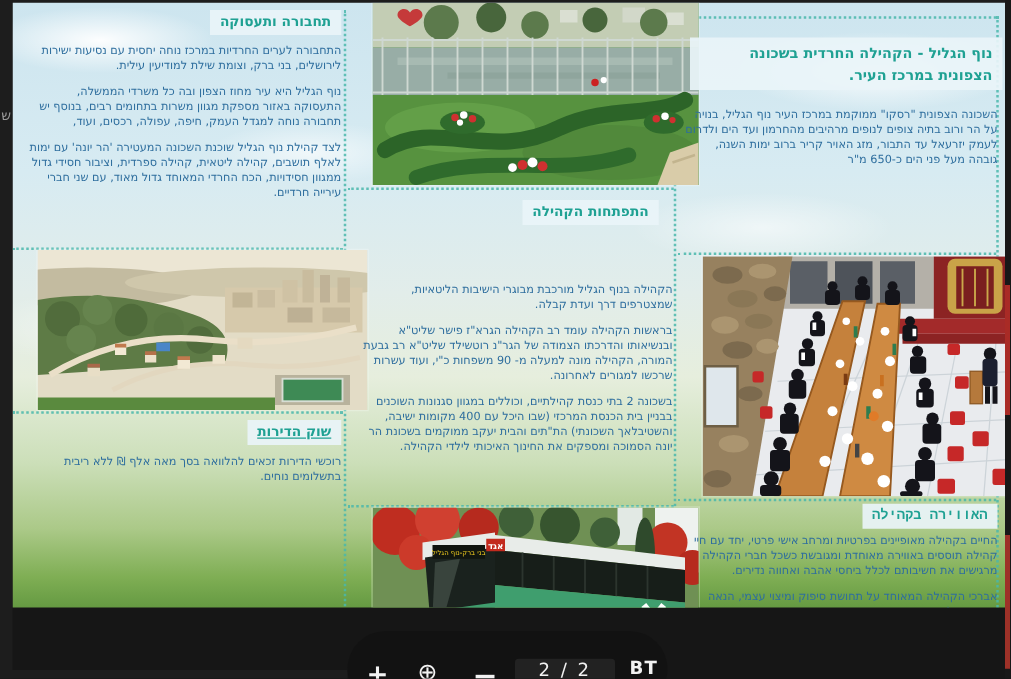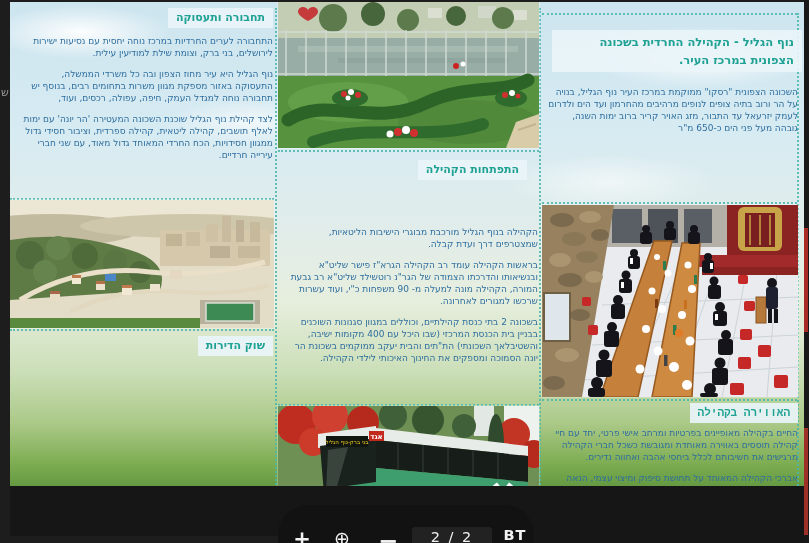--- a/index.html
+++ b/index.html
@@ -17,21 +17,21 @@
       radial-gradient(ellipse 140px 40px at 720px 330px, rgba(255,255,255,.5), rgba(255,255,255,0) 70%),
       linear-gradient(180deg,#cde5ef 0%,#d7ebf2 28%,#e2edea 48%,#e6eedd 62%,#ccdfb9 76%,#abc988 87%,#7fae54 95%,#659a42 100%);}
   .dot-h{position:absolute;border-top:2px dotted #4ab8ac;opacity:.85;}
   .dot-v{position:absolute;border-left:2px dotted #4ab8ac;opacity:.85;}
   .sec-title{position:absolute;direction:rtl;background:rgba(233,244,248,.92);
     color:#1fa193;font-weight:bold;font-size:11px;line-height:14px;padding:3px 8px;white-space:nowrap;}
   .sec-title.wrap{white-space:normal;width:234px;font-size:11.5px;line-height:18px;}
   .col-text{position:absolute;direction:rtl;text-align:right;color:#2e6e9e;
     font-size:9px;line-height:12px;}
   .col-text p{margin:0 0 9px 0;}
-  .photo{position:absolute;overflow:hidden;box-shadow:0 0 0 1px rgba(255,255,255,.25);}
+  .photo{position:absolute;overflow:hidden;box-shadow:0 0 0 1px rgba(255,255,255,.25);margin-left:20px;}
   .photo svg{display:block;}
   
   .edge-left{position:absolute;left:0;top:0;width:10px;height:543px;background:#1d1d1d;overflow:hidden;}
   .edge-left .peek{position:absolute;left:1px;top:86px;color:#9a9a9a;font-size:11px;}
   .edge-top{position:absolute;left:0;top:0;width:809px;height:2px;background:#1d1d1d;}
   .edge-right{position:absolute;left:804px;top:0;width:5px;height:543px;background:#181818;}
   .edge-right .red1{position:absolute;left:0;top:228px;width:4px;height:104px;background:#a92b26;}
   .edge-right .red2{position:absolute;left:0;top:428px;width:4px;height:107px;background:#9d3128;}
   .edge-bottom-left{position:absolute;left:0;top:536px;width:278px;height:7px;background:#1d1d1d;}
   
@@ -114,22 +114,23 @@
           <rect x="95" y="74" width="11" height="7" fill="#4a86c8"></rect>
           <rect x="160" y="70" width="12" height="9" fill="#e4d9c0"></rect>
         </g>
 
         <rect x="190" y="100" width="60" height="24" fill="#b8b29c"></rect>
         <rect x="196" y="103" width="48" height="18" fill="#3e8a55" stroke="#d7ddd4" stroke-width="1.5"></rect>
         <rect y="118" width="190" height="10" fill="#5a8a3e"></rect>
       </svg>
     </div>
 
-    <div class="sec-title" style="right:532px;top:334px;">שוק הדירות</div>
+    <div class="sec-title" style="right:532px;top:334px;text-decoration:underline;">שוק הדירות</div>
     <div class="col-text" style="right:532px;top:362px;width:250px;">
+      <p>רוכשי הדירות זכאים להלוואה בסך מאה אלף ₪ ללא ריבית בתשלומים נוחים.</p>
     </div>
 
     <div class="photo" style="left:268px;top:0;width:261px;height:146px;">
       <svg width="261" height="146" viewBox="0 0 261 146">
         <rect width="261" height="146" fill="#57923f"></rect>
         <rect width="261" height="36" fill="#c3cdb4"></rect>
         <rect x="150" y="6" width="14" height="10" fill="#dadfd2"></rect>
           <rect x="200" y="4" width="18" height="12" fill="#d2d8c9"></rect>
         <rect x="235" y="8" width="14" height="10" fill="#dadfd2"></rect>
         <circle cx="55" cy="16" r="14" fill="#5c7a4c"></circle>

